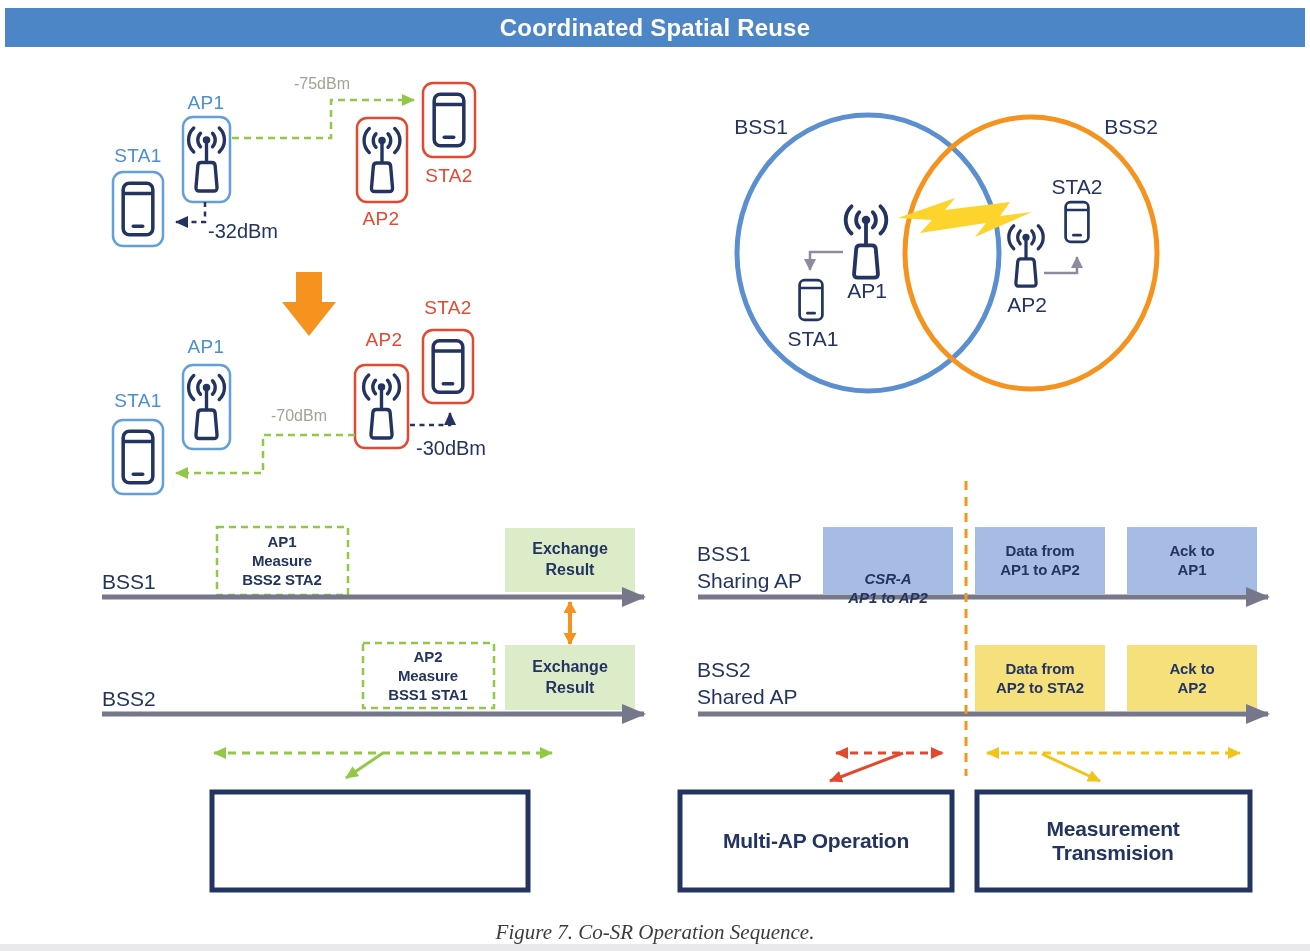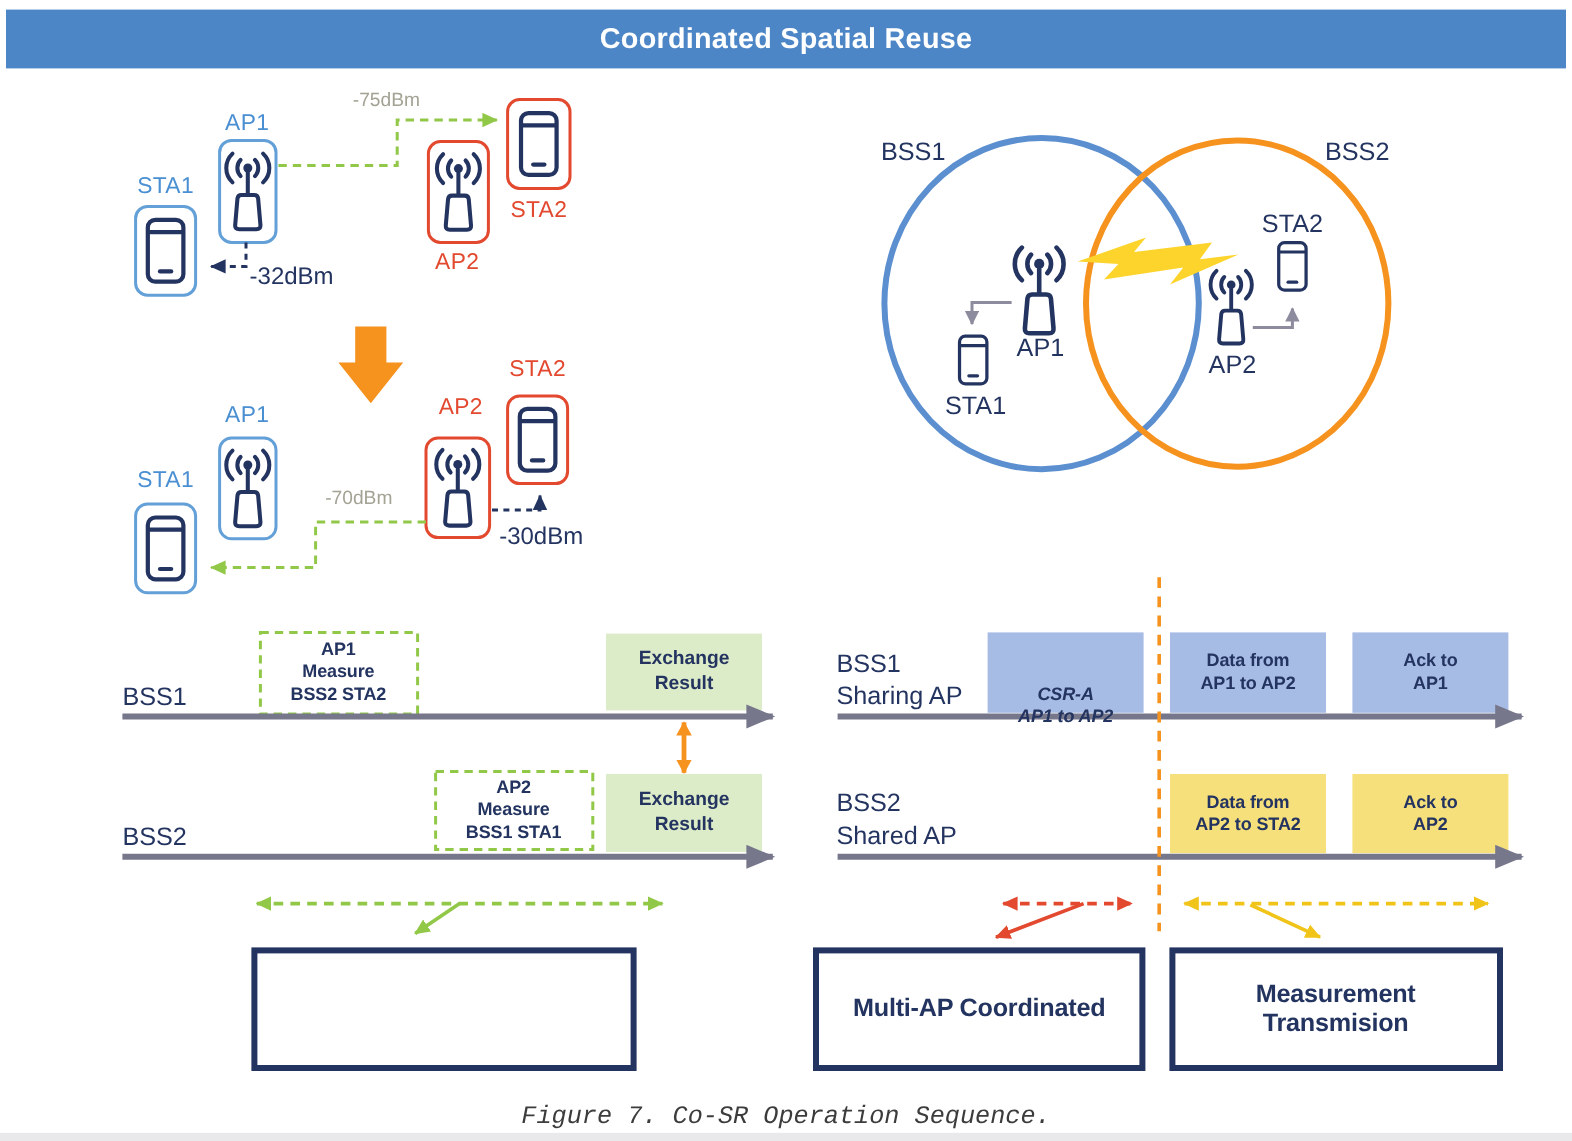--- a/index.html
+++ b/index.html
@@ -7,39 +7,39 @@
     --navy:#243460; --blue:#4a8fd2; --blue-stroke:#64a0d8;
     --red:#e2492f; --orange:#f6921e; --green:#92c848;
     --green-fill:#dcebc8; --blue-fill:#a7bce4; --yellow-fill:#f6e07c;
     --yellow:#f0c419; --lightning:#fdd42c; --timeline:#77778c;
     --gray-text:#a3a294; --venn-blue:#5b8fd0; --gray-arrow:#8c8c9e;
     --caption:#3c3c3c; --strip:#e9e9ec;
   }
   html,body{margin:0;padding:0;background:#ffffff;}
   .page{position:relative;width:1310px;height:951px;background:#ffffff;overflow:hidden;
         font-family:"Liberation Sans","DejaVu Sans",sans-serif;}
-  .banner{position:absolute;left:5px;right:5px;top:8px;height:49px;background:var(--banner-bg);
+  .banner{position:absolute;left:5px;right:5px;top:8px;height:39px;background:var(--banner-bg);
           display:flex;align-items:center;justify-content:center;}
   .banner span{color:var(--banner-text);font-size:24px;font-weight:bold;letter-spacing:.2px;}
   .art{position:absolute;left:0;top:0;width:1310px;height:951px;}
   .txt{position:absolute;white-space:pre-line;}
   .ctr{transform:translate(-50%,-50%);text-align:center;}
   .vctr{transform:translate(0,-50%);}
   .lbl{font-size:19px;letter-spacing:.3px;}
   .lbl-blue{color:var(--blue);}
   .lbl-red{color:var(--red);}
   .sig-navy{font-size:20px;color:var(--navy);}
   .sig-gray{font-size:16px;color:var(--gray-text);}
   .venn-lbl{font-size:21px;color:var(--navy);}
   .seq-lbl{font-size:21px;color:var(--navy);line-height:27px;}
   .box-txt{font-size:15px;font-weight:bold;color:var(--navy);line-height:19px;letter-spacing:-.1px;}
   .exch-txt{font-size:16px;font-weight:bold;color:var(--navy);line-height:21px;}
   .phase-txt{font-size:21px;font-weight:bold;color:var(--navy);letter-spacing:-.2px;}
   .caption{position:absolute;left:0;right:0;top:920px;text-align:center;
-           font-size:21px;font-style:italic;color:var(--caption);font-family:Liberation Mono, monospace;}
+           font-size:21px;font-style:italic;color:var(--caption);font-family:Liberation Serif, serif;}
   .strip{position:absolute;left:0;bottom:0;width:100%;height:7px;background:var(--strip);}
   
   .st-blue{stroke:var(--blue-stroke);stroke-width:2.5;fill:#fff;}
   .st-red{stroke:var(--red);stroke-width:2.5;fill:#fff;}
   .dash-green{stroke:var(--green);stroke-width:2.5;fill:none;stroke-dasharray:7 5;}
   .dash-navy{stroke:var(--navy);stroke-width:2.5;fill:none;stroke-dasharray:5 4.5;}
   .dash-rect{stroke:var(--green);stroke-width:2.5;fill:none;stroke-dasharray:7 5;}
   .fill-orange{fill:var(--orange);}
   .venn-c1{stroke:var(--venn-blue);stroke-width:5;fill:none;}
   .venn-c2{stroke:var(--orange);stroke-width:5;fill:none;}
@@ -255,18 +255,18 @@
   <div class="txt ctr box-txt" style="left:888px;top:588px;font-style:italic;">CSR-A
 AP1 to AP2</div>
   <div class="txt ctr box-txt" style="left:1040px;top:560px;">Data from
 AP1 to AP2</div>
   <div class="txt ctr box-txt" style="left:1192px;top:560px;">Ack to
 AP1</div>
   <div class="txt ctr box-txt" style="left:1040px;top:678px;">Data from
 AP2 to STA2</div>
   <div class="txt ctr box-txt" style="left:1192px;top:678px;">Ack to
 AP2</div>
-  <div class="txt ctr phase-txt" style="left:816px;top:841px;">Multi-AP Coordinated</div>
+  <div class="txt ctr phase-txt" style="left:816px;top:841px;">Multi-AP Operation</div>
   <div class="txt ctr phase-txt" style="left:1113px;top:841px;">Measurement Transmision</div>
 
   <div class="caption">Figure 7. Co-SR Operation Sequence.</div>
   <div class="strip"></div>
 </div>
 
 </body></html>

